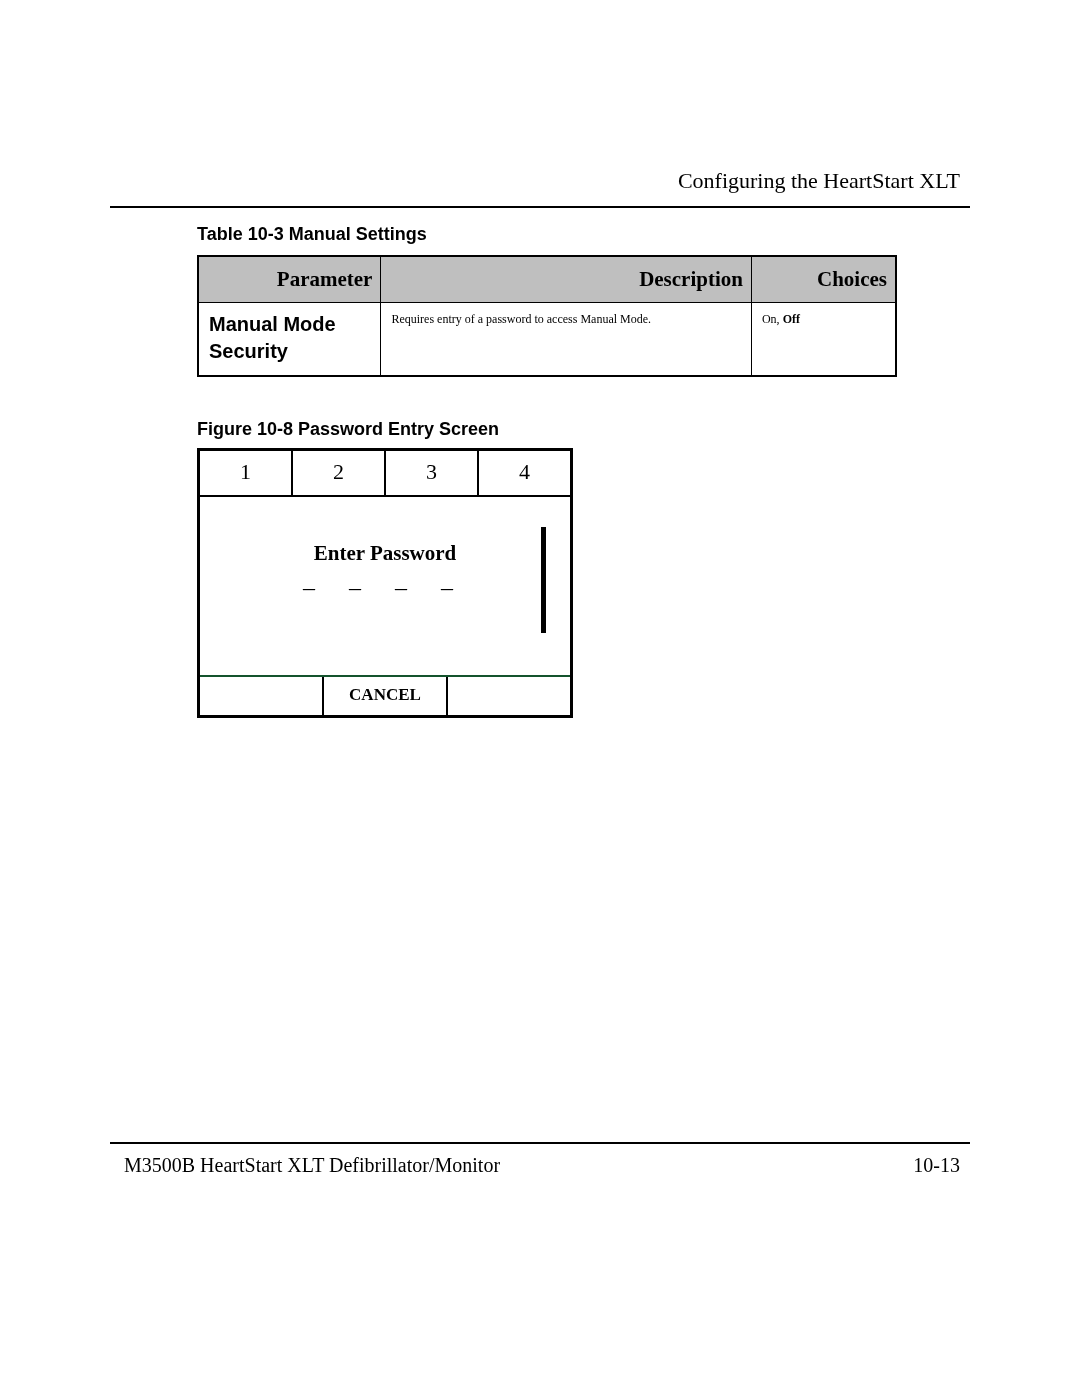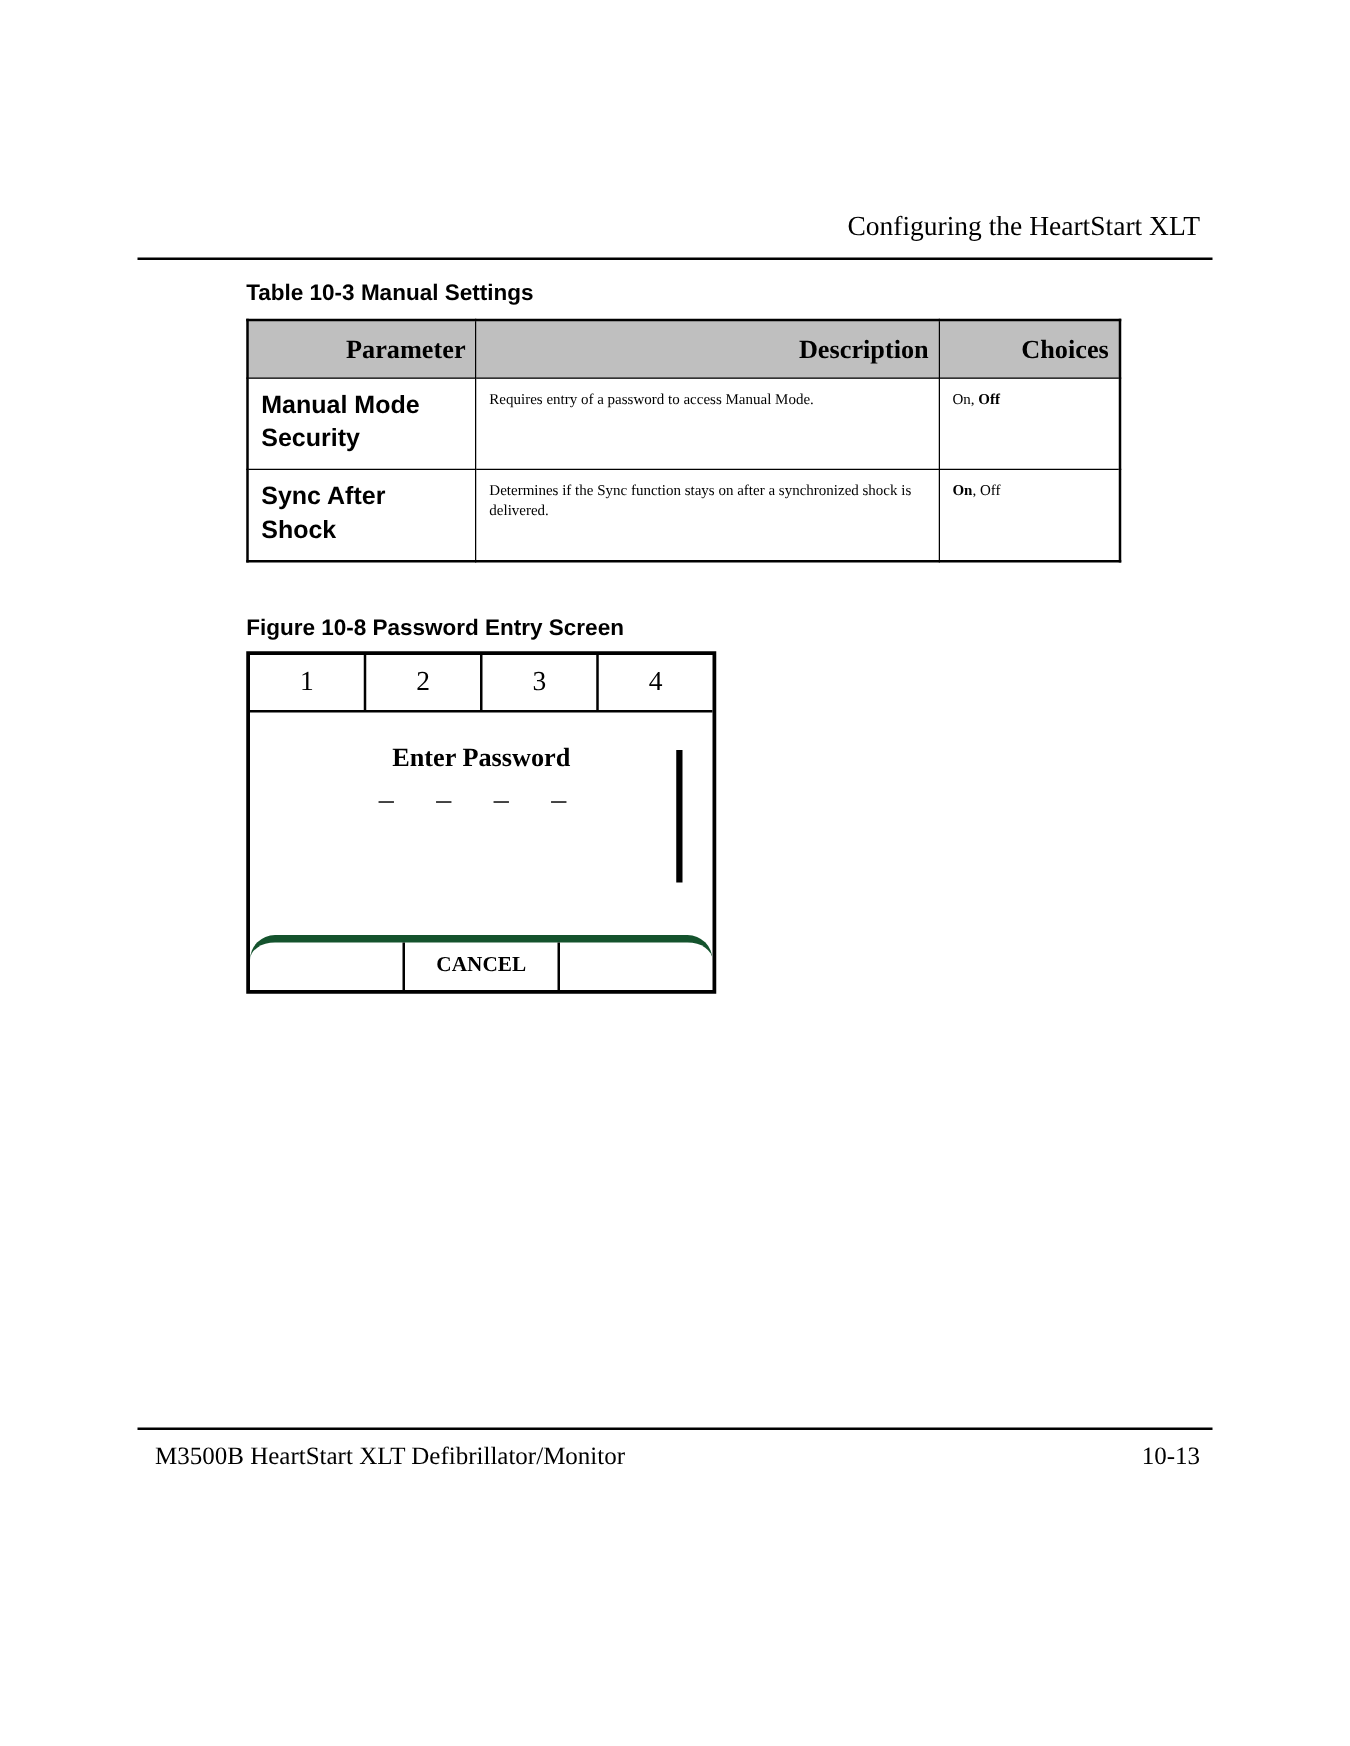--- a/index.html
+++ b/index.html
@@ -113,40 +113,39 @@
     border-left: 2px solid #000;
   }
   .pw-mid {
     position: relative;
     height: 178px;
   }
   .pw-title {
     text-align: center;
     font-weight: bold;
     font-size: 21px;
-    padding-top: 24px;
+    padding-top: 44px;
   }
   .pw-dashes {
     text-align: center;
     font-size: 24px;
     letter-spacing: 14px;
     padding-top: 8px;
   }
   .pw-bar {
     position: absolute;
     top: 30px;
     right: 24px;
     width: 5px;
     height: 106px;
     background: #000;
   }
   .pw-bot {
     display: flex;
-    border-top: 6px solid #14532d;
-    border-radius: 20px;
+    border-top: 2px solid #14532d;
   }
   .pw-bot .bcell {
     flex: 1;
     text-align: center;
     font-size: 17px;
     font-weight: bold;
     padding: 8px 0 10px 0;
   }
   .pw-bot .bcell + .bcell {
     border-left: 2px solid #000;
@@ -205,27 +204,20 @@
           <th>Description</th>
           <th>Choices</th>
         </tr>
       </thead>
       <tbody>
         <tr>
           <td class="param">Manual Mode Security</td>
           <td class="desc">Requires entry of a password to access Manual Mode.</td>
           <td class="choices">
             <span>On, </span><b>Off</b>
-          </td>
-        </tr>
-        <tr>
-          <td class="param">Sync After Shock</td>
-          <td class="desc">Determines if the Sync function stays on after a synchronized shock is delivered.</td>
-          <td class="choices">
-            <b>On</b><span>, Off</span>
           </td>
         </tr>
       </tbody>
     </table>
 
 
     <div class="fig-caption">Figure 10-8  Password Entry Screen</div>
 
     <div class="pw-screen">
       <div class="pw-top">

